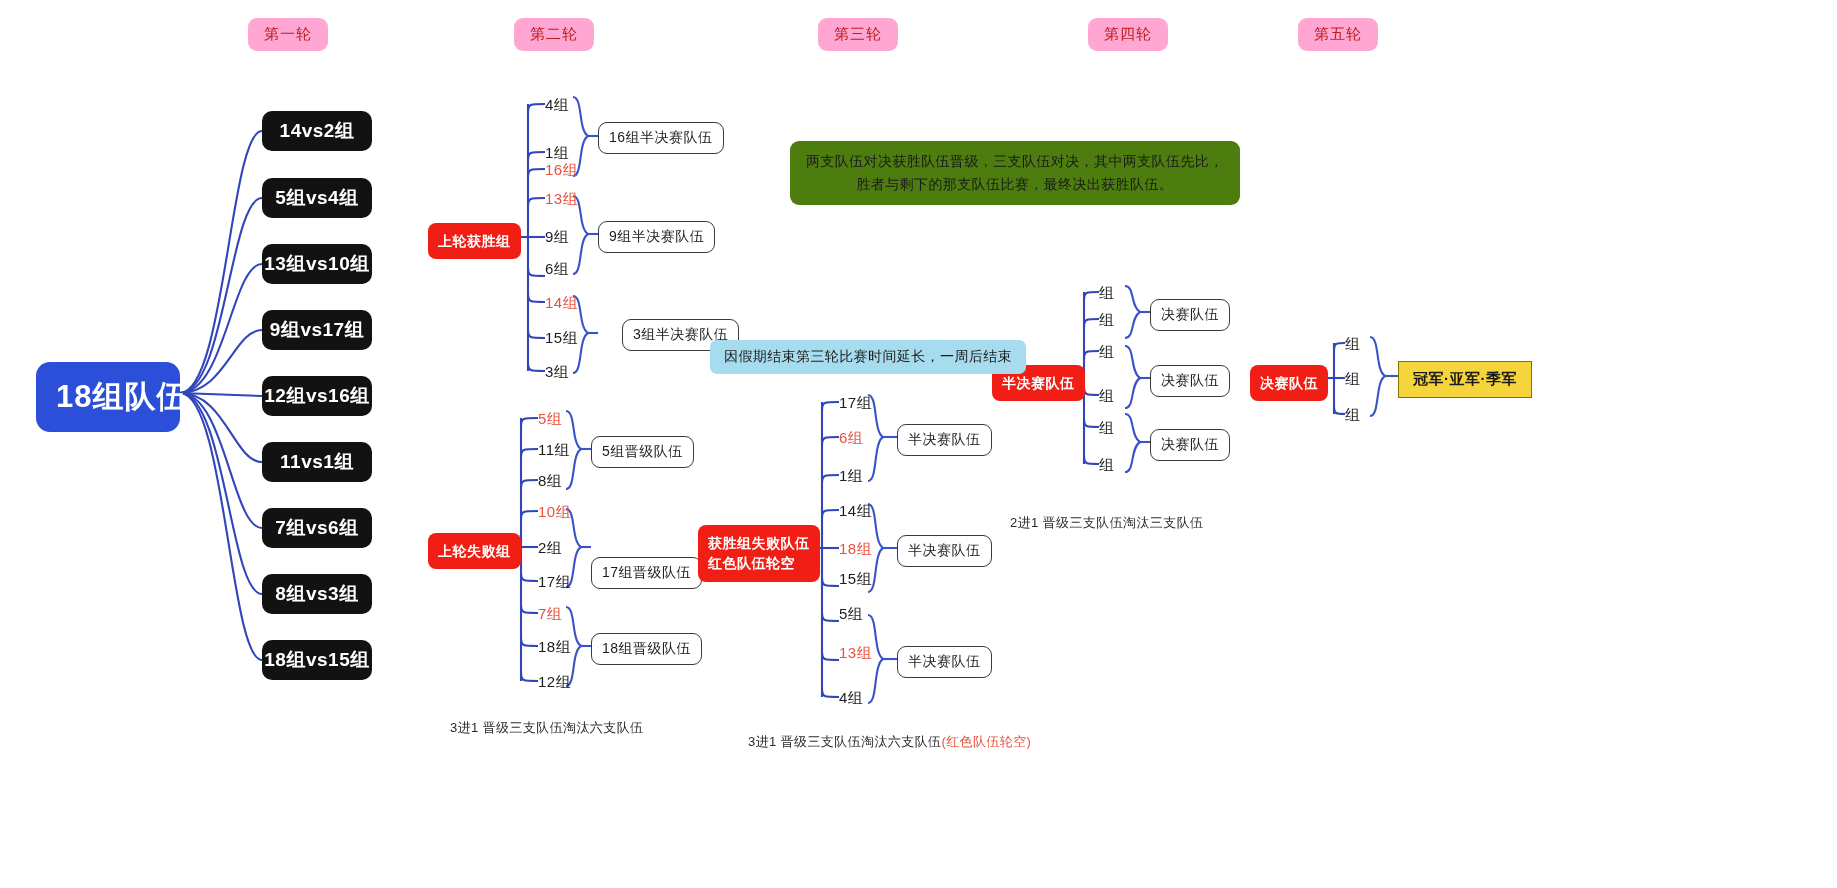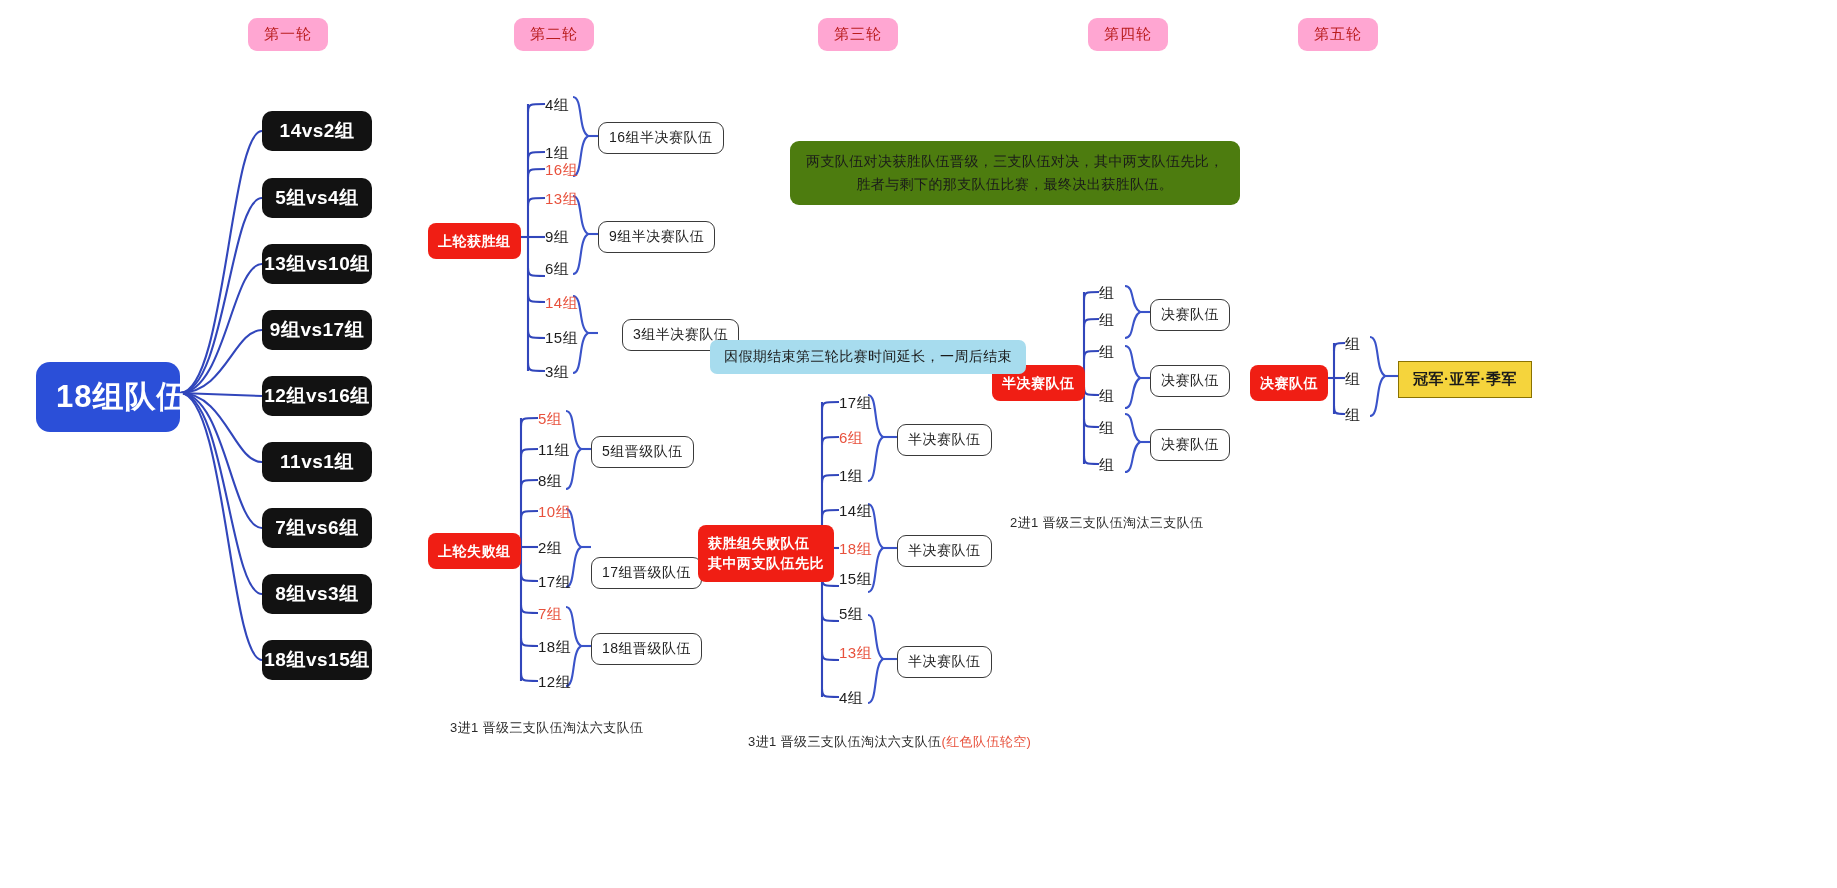--- a/index.html
+++ b/index.html
@@ -310,21 +310,21 @@
   <div class="node team" style="left:538px;top:673px;">12组</div>
 
   <div class="node outcome" style="left:591px;top:436px;">5组晋级队伍</div>
   <div class="node outcome" style="left:591px;top:557px;">17组晋级队伍</div>
   <div class="node outcome" style="left:591px;top:633px;">18组晋级队伍</div>
 
   <div class="node footnote" style="left:450px;top:719px;">3进1  晋级三支队伍淘汰六支队伍</div>
 
   <div class="node red-badge" style="left:698px;top:525px;">
     <div>获胜组失败队伍</div>
-    <div>其中两支队伍先比</div>
+    <div>红色队伍轮空</div>
   </div>
 
   <div class="node team" style="left:839px;top:394px;">17组</div>
   <div class="node team bye" style="left:839px;top:429px;">6组</div>
   <div class="node team" style="left:839px;top:467px;">1组</div>
   <div class="node team" style="left:839px;top:502px;">14组</div>
   <div class="node team bye" style="left:839px;top:540px;">18组</div>
   <div class="node team" style="left:839px;top:570px;">15组</div>
   <div class="node team" style="left:839px;top:605px;">5组</div>
   <div class="node team bye" style="left:839px;top:644px;">13组</div>

